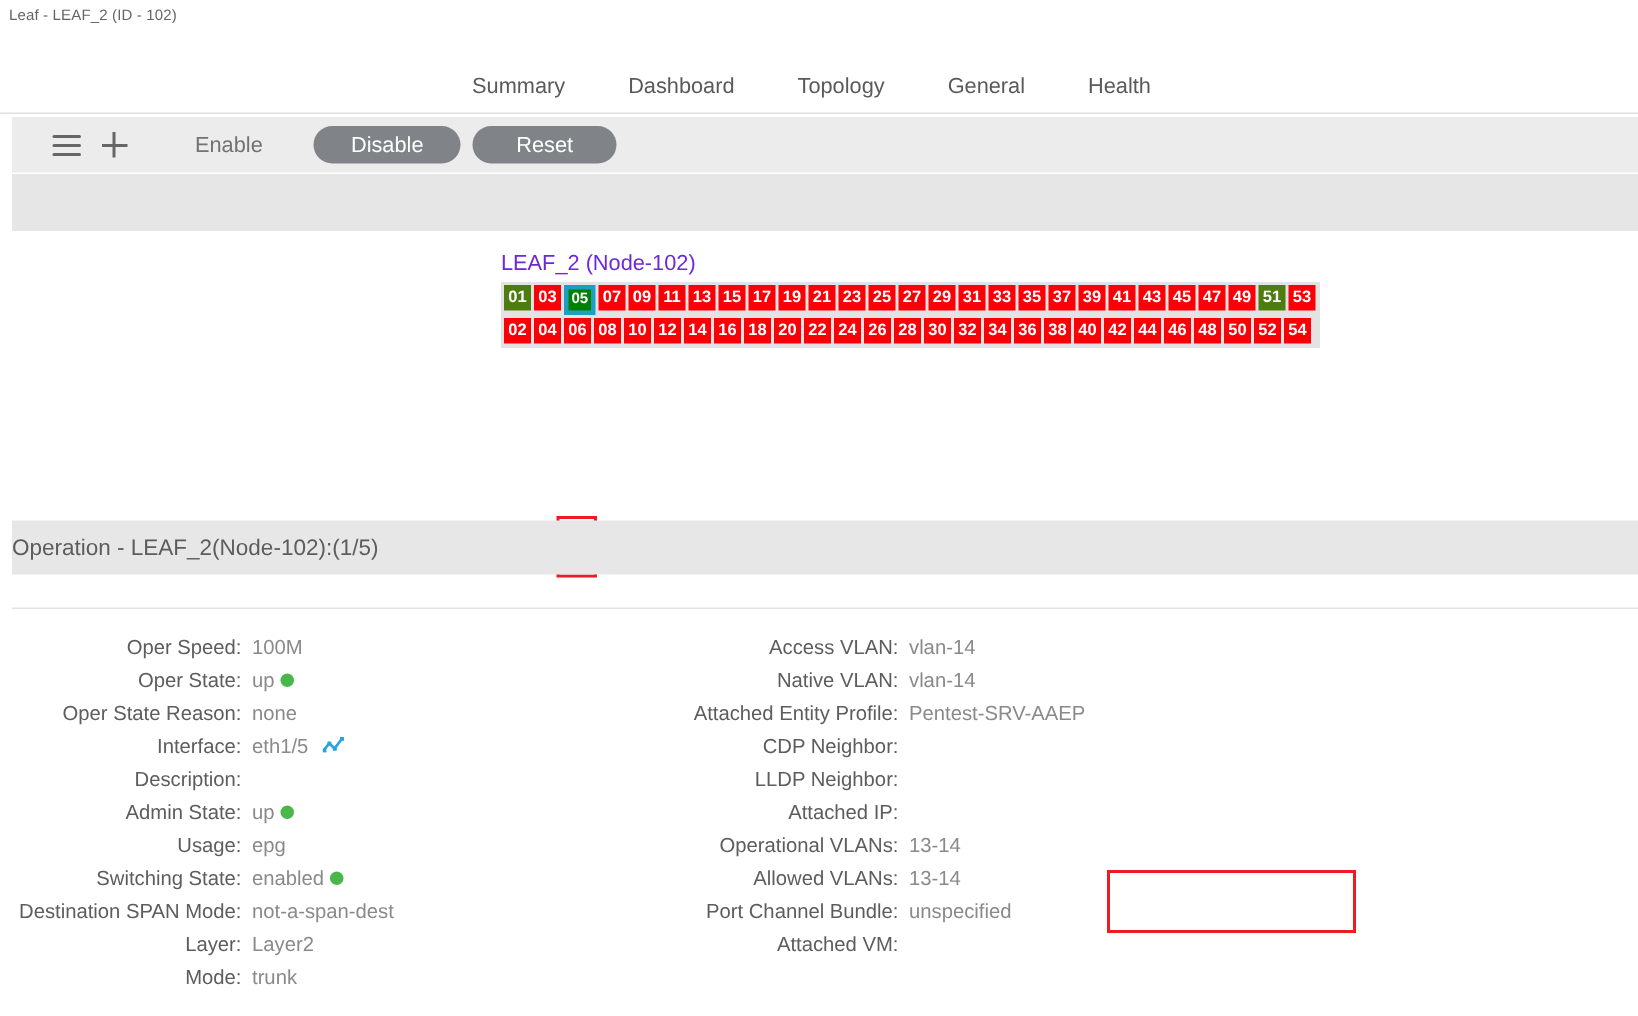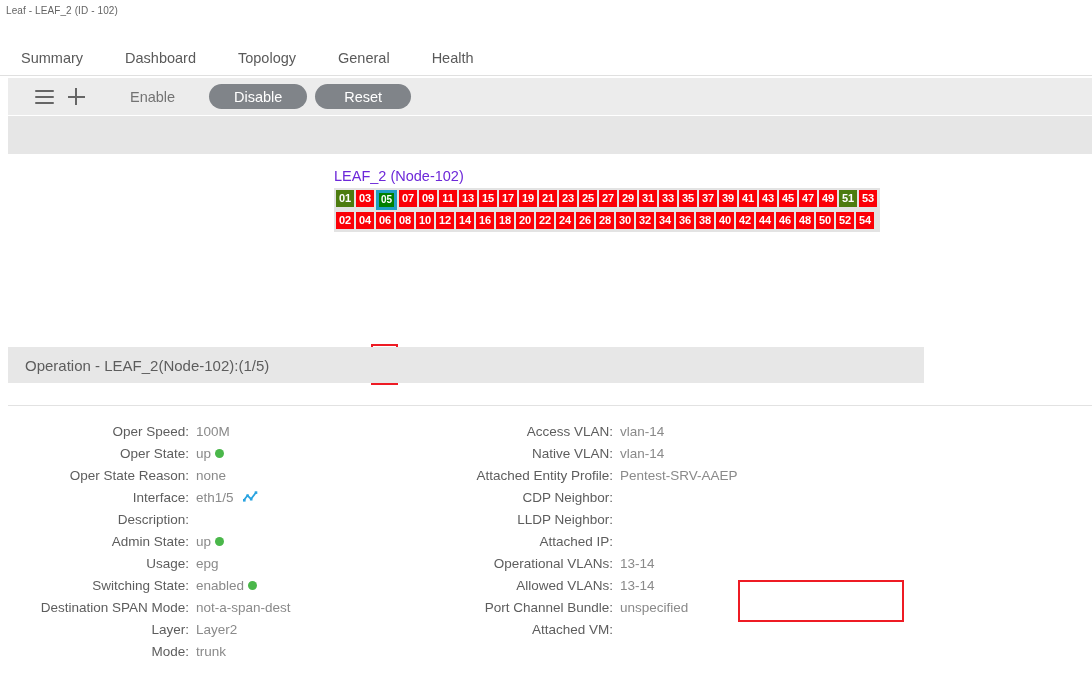--- a/index.html
+++ b/index.html
@@ -21,21 +21,21 @@
     letter-spacing: .1px;
   }
 
   
   #tabbar {
     position: absolute;
     left: 0; top: 40px;
     width: 1092px; height: 36px;
     border-bottom: 1px solid #e0e0e0;
     display: flex;
-    justify-content: flex-start;
+    justify-content: center;
     align-items: stretch;
     padding-right: 10px;
   }
   .tab {
     font-size: 14.5px;
     color: #5a5a5a;
     padding: 0 21px;
     display: flex;
     align-items: center;
     height: 36px;
@@ -147,42 +147,41 @@
     left: 371px; top: 184px;
     width: 27px; height: 41px;
     border: 2px solid #ee1b24;
     pointer-events: none;
   }
 
   
   #op-header {
     position: absolute;
     left: 8px; top: 347px;
-    width: 916px; height: 36px;
+    width: 1084px; height: 36px;
     background: #e7e7e7;
     display: flex;
     align-items: center;
-    padding-left: 17px;
+    padding-left: 0;
     font-size: 15px;
     color: #5d5d5d;
   }
   #op-rule {
     position: absolute;
     left: 8px; top: 405px;
     width: 1084px; height: 1px;
     background: #e2e2e2;
   }
 
   
   #details {
     position: absolute;
     left: 0; top: 424px;
     width: 878px;
     display: flex;
-    padding-left: 28px;
   }
   .col { width: 546px; }
   .drow {
     display: flex;
     height: 22px;
     align-items: baseline;
     font-size: 13.5px;
   }
   .dlabel {
     flex: 0 0 161px;

